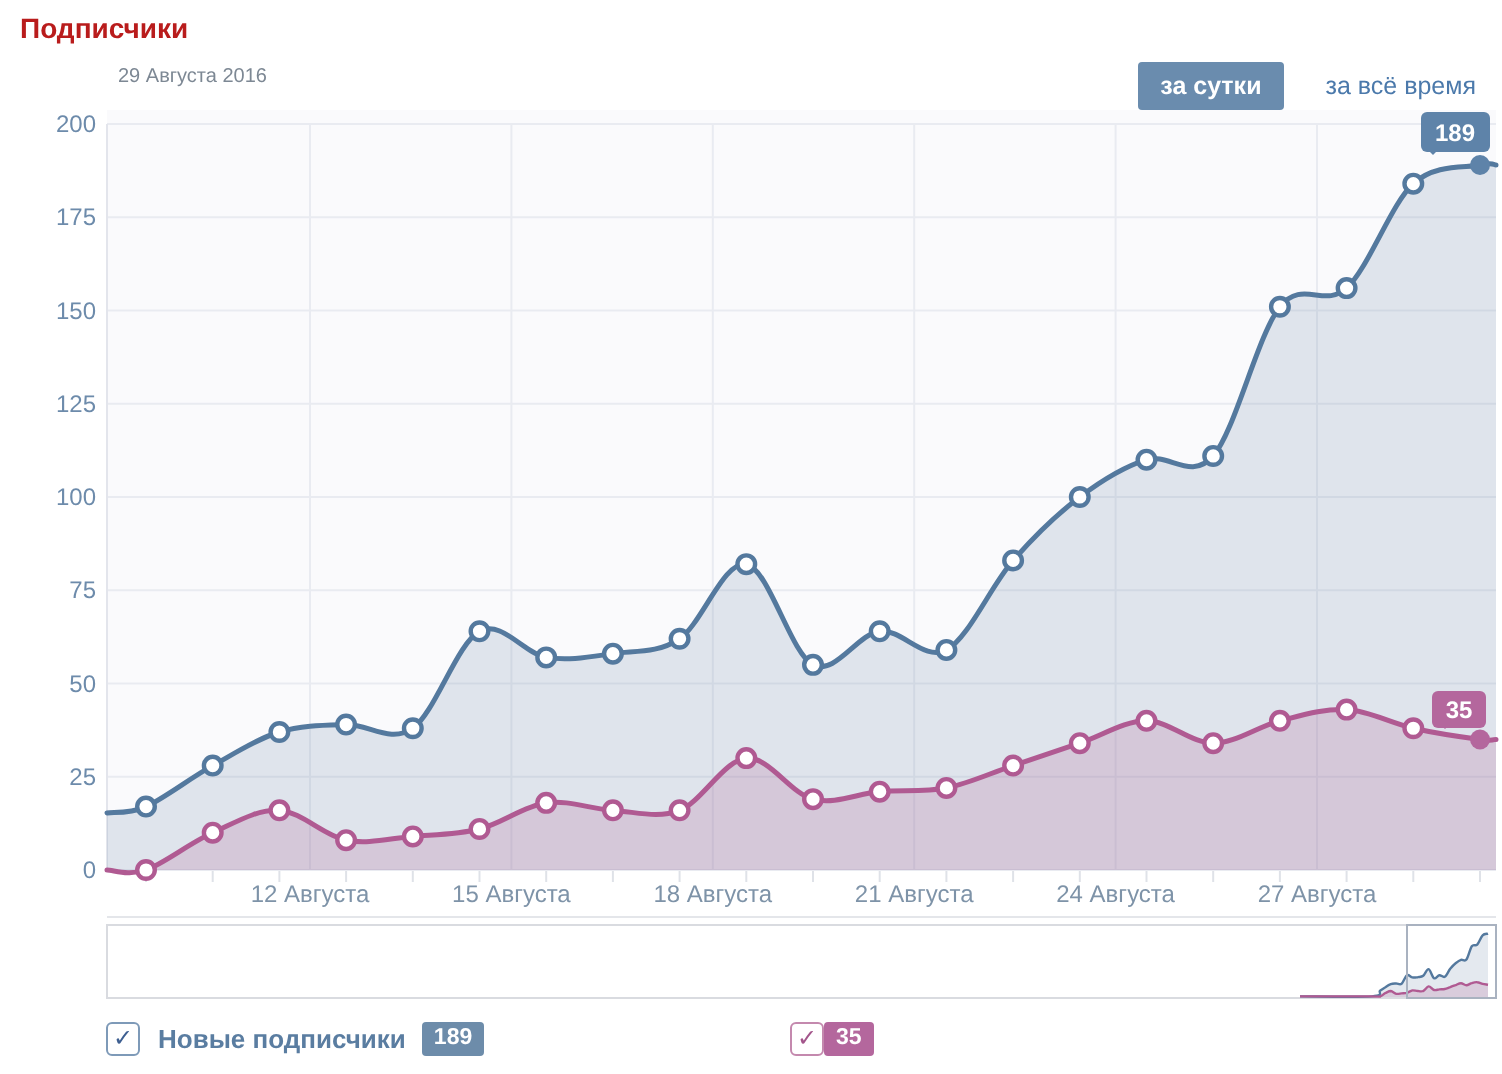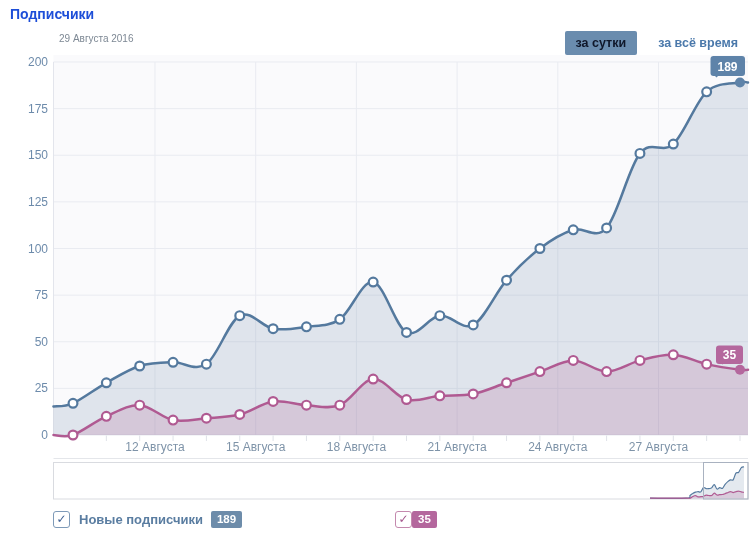--- a/index.html
+++ b/index.html
@@ -1,24 +1,24 @@
 <!DOCTYPE html>
 <html><head>
 <meta charset="utf-8">
 <style>
   html,body{margin:0;padding:0;background:#fff;}
   .page{position:relative;width:751px;height:537px;background:#fff;overflow:hidden;
         font-family:"Liberation Sans","DejaVu Sans",sans-serif;}
-  .page-title{position:absolute;left:10px;top:6px;font-size:14px;font-weight:bold;color:#1d4ed8;}
+  .page-title{position:absolute;left:10px;top:6px;font-size:14px;font-weight:bold;color:#b91c1c;}
   .date-label{position:absolute;left:59px;top:33px;font-size:10px;color:#7d8894;}
   .periods{position:absolute;top:31px;right:7px;display:flex;align-items:center;gap:15px;}
-  .btn-day{background:#6a8cae;color:#0f172a;font-weight:bold;font-size:12.5px;
+  .btn-day{background:#6a8cae;color:#ffffff;font-weight:bold;font-size:12.5px;
            padding:5px 11px;border-radius:2px;border:none;cursor:pointer;
            font-family:"Liberation Sans","DejaVu Sans",sans-serif;}
-  .btn-all{color:#4b79ab;font-weight:bold;font-size:12.5px;background:none;border:none;cursor:pointer;
+  .btn-all{color:#4b79ab;font-weight:normal;font-size:12.5px;background:none;border:none;cursor:pointer;
            font-family:"Liberation Sans","DejaVu Sans",sans-serif;}
   #chart-svg{position:absolute;left:0;top:55px;}
   #chart-svg text{font-family:"Liberation Sans","DejaVu Sans",sans-serif;}
   .legend-item{position:absolute;top:509px;display:flex;align-items:center;height:20px;}
   .legend-item-new{left:53px;}
   .legend-item-unsub{left:395px;}
   .cb{width:15px;height:15px;border:1px solid;border-radius:3px;background:#fff;cursor:pointer;
       display:flex;align-items:center;justify-content:center;font-size:12px;font-weight:bold;line-height:1;}
   .cb-new{border-color:#7e9ab8;color:#3e5f91;}
   .cb-unsub{border-color:#c489ae;color:#a3558b;}

